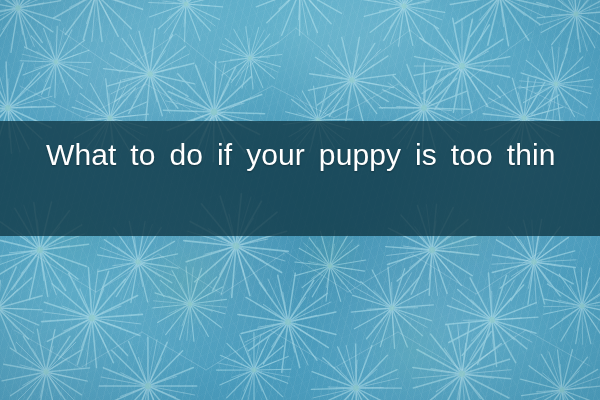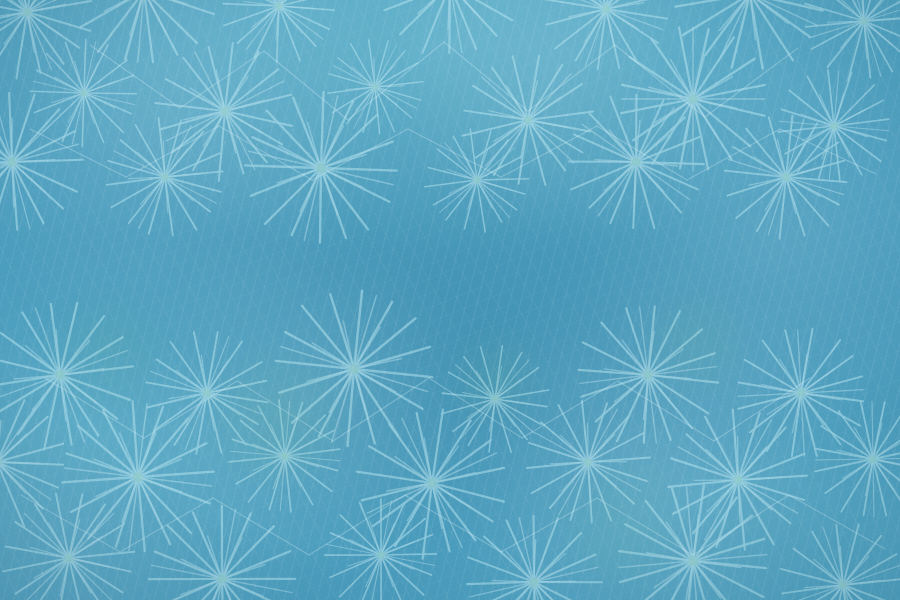--- a/index.html
+++ b/index.html
@@ -255,14 +255,17 @@
           <path d="M462 370 L 526 330"></path>
         <path d="M526 330 L 590 366"></path>
       </g>
     </svg>
 
     <div id="bg-fibers"></div>
     <div id="bg-tint"></div>
     <div id="bg-vignette"></div>
   </div>
 
+  <div id="caption-band">
+    <h1 id="caption-text">What to do if your puppy is too thin</h1>
+  </div>
 
 </div>
 
 </body></html>

